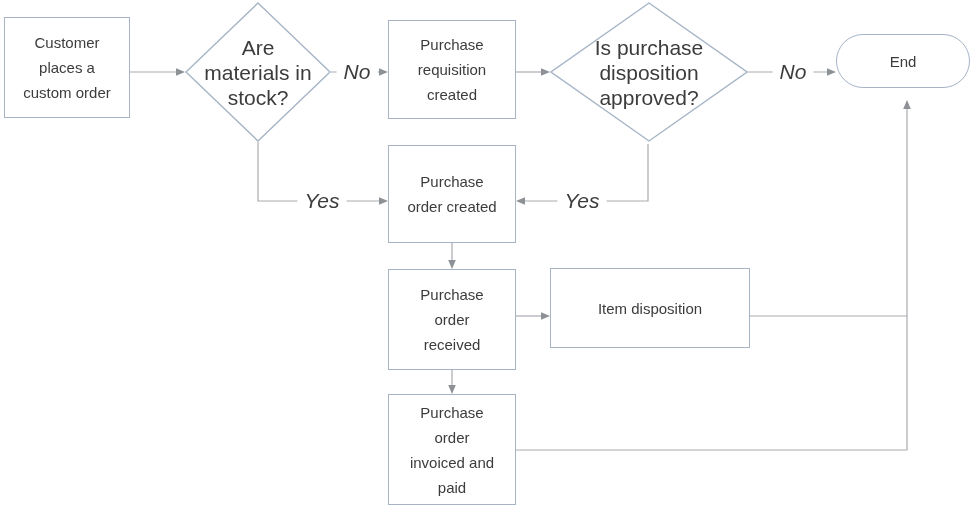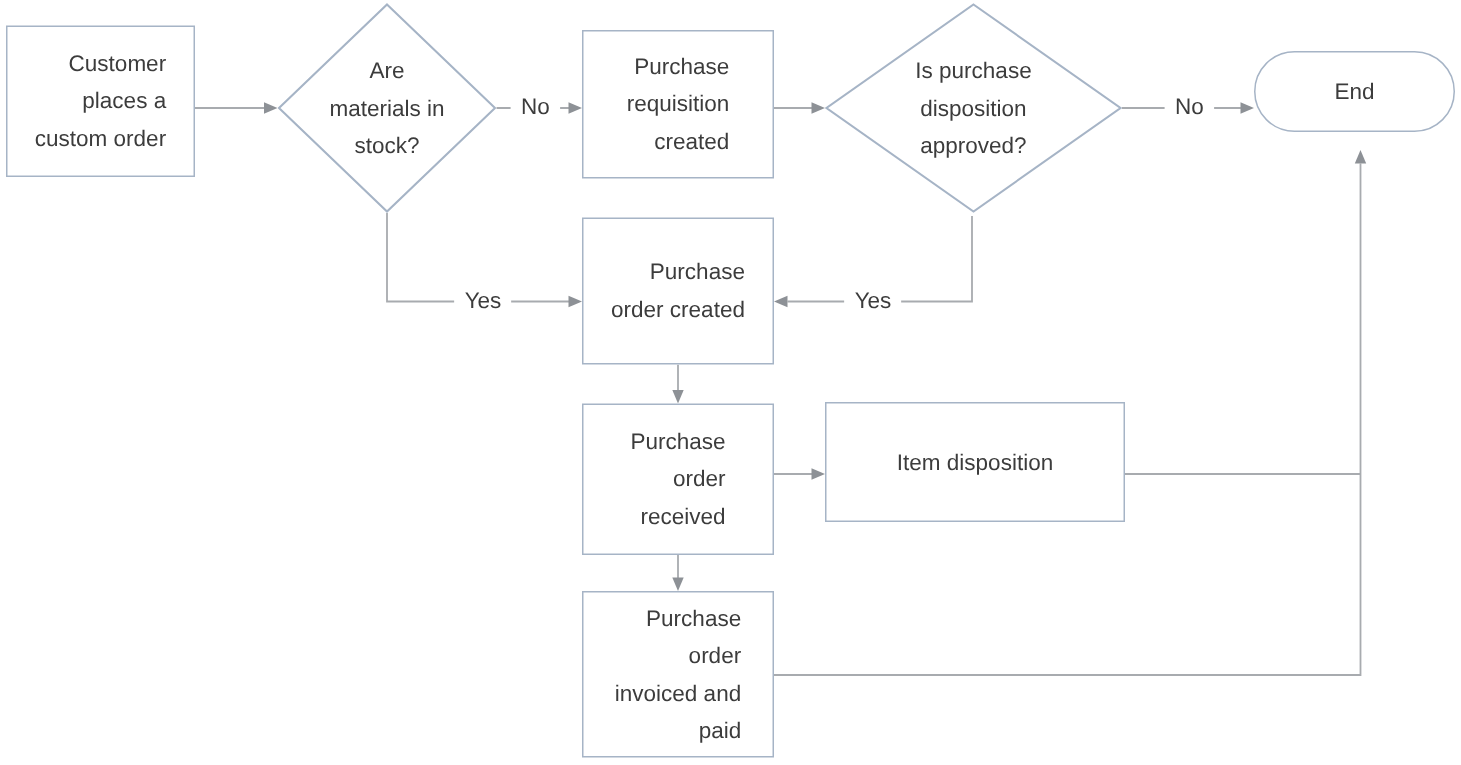--- a/index.html
+++ b/index.html
@@ -31,50 +31,50 @@
     position:absolute;
     display:flex;align-items:center;justify-content:center;
     text-align:center;
     color:var(--text);
     font-size:15px;line-height:25px;
     white-space:pre-line;
   }
   .node.rect{
     background:var(--background);
     border:1.4px solid var(--shape_border);
-    text-align:right;
   }
   .node.terminator{
     background:var(--background);
     border:1.4px solid var(--shape_border);
     border-radius:27px;
   }
   .diamond{
     position:absolute;
   }
   .diamond svg{position:absolute;left:0;top:0;display:block;}
   .diamond svg polygon{
     fill:var(--background);
     stroke:var(--shape_border);
     stroke-width:1.4;
   }
   .diamond .dlabel{
     position:absolute;left:0;top:0;right:0;bottom:0;
     display:flex;align-items:center;justify-content:center;
     text-align:center;color:var(--text);
-    font-size:15px;line-height:25px;
+    font-size:21px;line-height:25px;
     white-space:pre-line;
   }
   .edge-label{
     position:absolute;
     transform:translate(-50%,-50%);
     background:var(--background);
     color:var(--text);
-    font-size:15px;line-height:18px;
+    font-size:21px;line-height:18px;
     padding:0 7px;
+    font-style:italic;
   }
 </style>
 </head>
 <body>
 
 <div class="canvas">
 
   <svg class="edge-layer" viewBox="0 0 974 510">
 
     <path d="M130 72 H177"></path>

